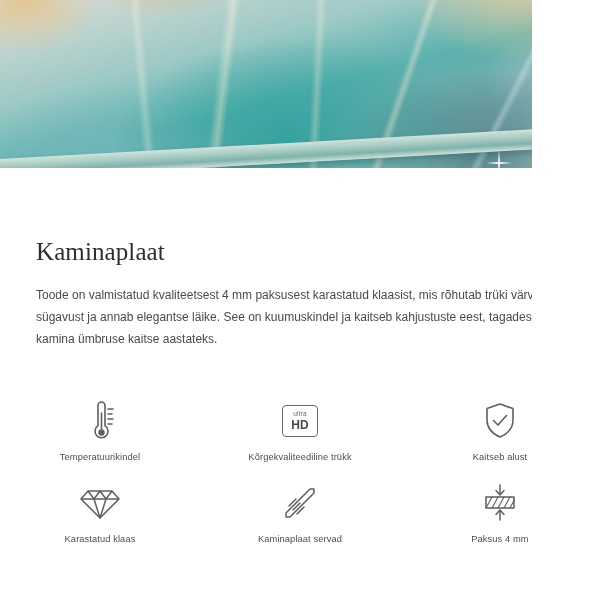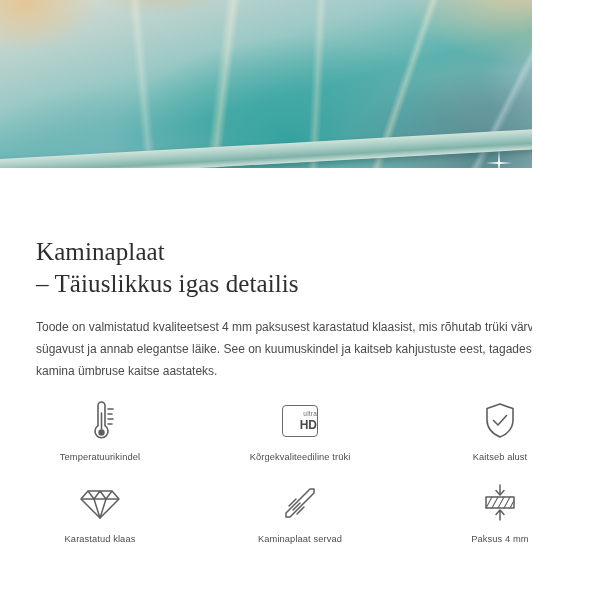--- a/index.html
+++ b/index.html
@@ -179,21 +179,21 @@
     text-align: left;
     letter-spacing: 0.1px;
   }
   .hd-box {
     width: 34px;
     height: 30px;
     border: 1.6px solid #6a6a6a;
     border-radius: 4px;
     display: flex;
     flex-direction: column;
-    align-items: flex-end;
+    align-items: center;
     justify-content: center;
     line-height: 1;
   }
   .hd-box .hd-small {
     font-size: 6.5px;
     color: #6a6a6a;
     letter-spacing: 0.2px;
   }
   .hd-box .hd-big {
     font-size: 12px;
@@ -215,21 +215,20 @@
     </div>
     <div class="hero-edge"></div>
     <div class="hero-mask"></div>
     <div class="sparkle sparkle-1"></div>
     <div class="sparkle sparkle-2"></div>
   </div>
 
   <div class="content">
     <h1 class="title">
       <span>Kaminaplaat</span>
-      <span class="line2">– Täiuslikkus igas detailis</span>
     </h1>
     <p class="desc">Toode on valmistatud kvaliteetsest 4 mm paksusest karastatud klaasist, mis rõhutab trüki värvide sügavust ja annab elegantse läike. See on kuumuskindel ja kaitseb kahjustuste eest, tagades kamina ümbruse kaitse aastateks.</p>
   </div>
 
   <div class="features">
 
     <div class="feature">
       <div class="feature-icon">
         <svg width="40" height="44" viewBox="0 0 40 44" fill="none" stroke="#5f5f5f" stroke-width="1.6" stroke-linecap="round">
           <path d="M18 6.5a3.5 3.5 0 0 1 7 0v20.2a6.5 6.5 0 1 1-7 0V6.5z"></path>
@@ -244,21 +243,21 @@
       <div class="feature-label">Temperatuurikindel</div>
     </div>
 
     <div class="feature">
       <div class="feature-icon">
         <div class="hd-box">
           <span class="hd-small">ultra</span>
           <span class="hd-big">HD</span>
         </div>
       </div>
-      <div class="feature-label">Kõrgekvaliteediline trüki</div>
+      <div class="feature-label">Kõrgekvaliteediline trükk</div>
     </div>
 
     <div class="feature">
       <div class="feature-icon">
         <svg width="40" height="44" viewBox="0 0 40 44" fill="none" stroke="#5f5f5f" stroke-width="1.6" stroke-linecap="round" stroke-linejoin="round">
           <path d="M20 5l13 4.6v11.2c0 8.4-5.6 14.1-13 17.2-7.4-3.1-13-8.8-13-17.2V9.6L20 5z"></path>
           <polyline points="13.5,21.5 18,26 26.5,16.5"></polyline>
         </svg>
       </div>
       <div class="feature-label">Kaitseb alust</div>

